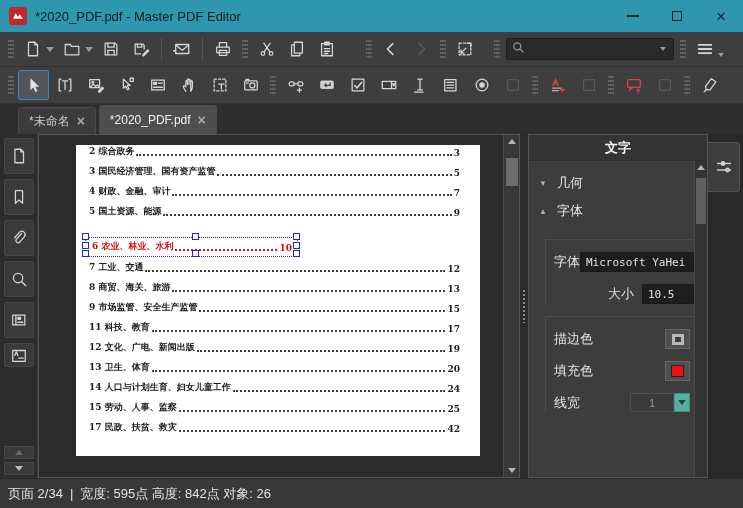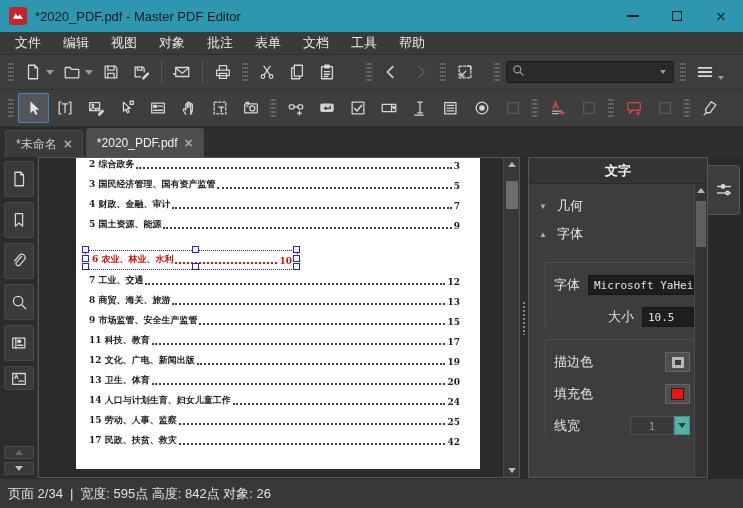--- a/index.html
+++ b/index.html
@@ -29,40 +29,40 @@
   .tbtn { width:30px; height:28px; display:flex; align-items:center; justify-content:center; border-radius:2px; position:relative; }
   .tb2 .tbtn { width:31px; height:30px; }
   .tbtn.active { background:#52565a; border:1px solid #3f86c9; }
   .tbtn.dim { opacity:.18; }
   .caret { width:0; height:0; border-left:4px solid transparent; border-right:4px solid transparent; border-top:5px solid #9a9a9a; margin:0 3px 0 -2px; }
   .caret.small { border-left-width:3px; border-right-width:3px; border-top-width:4px; }
   .searchbox { width:168px; height:22px; background:#2a2a2a; border:1px solid #1f1f1f; border-radius:2px; display:flex; align-items:center; padding:0 4px; margin:0 2px; }
   .searchbox input { flex:1; background:transparent; border:none; outline:none; color:#ddd; font-size:12px; min-width:0; }
 
   
-  .tabbar { height:30px; background:#2e2e2e; display:flex; align-items:flex-end; padding-left:5px; flex:0 0 30px; }
+  .tabbar { height:30px; background:#2e2e2e; display:flex; align-items:flex-end; padding-left:18px; flex:0 0 30px; }
   .tab { height:27px; display:flex; align-items:center; gap:7px; padding:0 10px; font-size:12px; color:#c9c9c9; background:#3b3b3b; border:1px solid #4a4a4a; border-bottom:none; border-radius:3px 3px 0 0; margin-right:3px; }
   .tab.active { height:29px; background:#4e4e4e; color:#f2f2f2; }
   .tabclose { font-size:14px; font-weight:bold; color:#a9a9a9; line-height:1; }
 
   
   .main { flex:1; display:flex; background:#2b2b2b; min-height:0; }
 
   
   .sidebar { width:38px; background:#2c2c2c; border-right:1px solid #3a3a3a; display:flex; flex-direction:column; align-items:center; padding-top:4px; }
   .sbtn { width:30px; height:36px; background:#3a3a3a; border:1px solid #484848; border-radius:2px; margin-bottom:5px; display:flex; align-items:center; justify-content:center; }
   .sb-scroll { width:30px; height:13px; background:#3a3a3a; border:1px solid #484848; display:flex; align-items:center; justify-content:center; margin-bottom:3px; }
   .tri-up { width:0;height:0;border-left:4px solid transparent;border-right:4px solid transparent;border-bottom:5px solid #6a6a6a; }
   .tri-down { width:0;height:0;border-left:4px solid transparent;border-right:4px solid transparent;border-top:5px solid #bfbfbf; }
   .mt-auto { margin-top:auto; }
 
   
   .viewport { flex:1; border:1px solid #565656; background:#2b2b2b; display:flex; position:relative; min-width:0; }
   .canvas { flex:1; position:relative; overflow:hidden; }
-  .page { position:absolute; left:37px; top:0; width:404px; height:311px; background:#ffffff; overflow:hidden; }
+  .page { position:absolute; left:37px; top:10px; width:404px; height:311px; background:#ffffff; overflow:hidden; }
   .toc { position:absolute; left:0; right:0; top:-4px; padding:0 20px 0 13px; }
   .toc-row { height:20px; display:flex; align-items:flex-end; font-family:"DejaVu Serif","Liberation Serif",serif; font-weight:600; font-size:9px; color:#1c1c1c; padding-bottom:3px; }
   .toc-row .t { white-space:nowrap; }
   .toc-row .leader { flex:1; border-bottom:2px dotted #3c3c3c; margin:0 2px 2px 2px; }
   .toc-row .pg { white-space:nowrap; }
   .toc-row.sel { width:213px; margin-left:-4px; padding:0 5px 3px 6px; border:1px dotted #2323d6; color:#d40f0f; position:relative;margin-top:16px; }
   .toc-row.sel .leader { border-bottom-color:#d40f0f; }
   .handle { position:absolute; width:7px; height:7px; background:#fff; border:1.6px solid #2323d6; }
 
   
@@ -80,21 +80,21 @@
   .panel { width:180px; background:#3d3d3d; border:1px solid #555; display:flex; flex-direction:column; }
   .panel-header { height:26px; background:#343434; border-bottom:1px solid #2b2b2b; display:flex; align-items:center; justify-content:center; font-size:13px; font-weight:bold; color:#f0f0f0; flex:0 0 26px; }
   .panel-body { flex:1; display:flex; min-height:0; }
   .panel-content { flex:1; padding:8px 0 0 10px; min-width:0; overflow:hidden; }
   .sect { display:flex; align-items:center; gap:8px; height:28px; font-size:13px; color:#e8e8e8; }
   .sect .tri { font-size:8px; color:#b0b0b0; width:10px; }
   .group { margin-left:6px; border-left:1px solid #4e4e4e; border-top:1px solid #4e4e4e; padding:12px 0 0 8px; margin-top:8px; }
   .group.first { margin-top:14px; }
   .prow { display:flex; align-items:center; margin-bottom:12px; font-size:13px; color:#e4e4e4; }
   .field { background:#1e1e1e; border:1px solid #181818; color:#e0e0e0; font-family:"DejaVu Sans Mono","Liberation Mono",monospace; font-size:11px; padding:2px 5px; height:20px; display:flex; align-items:center; white-space:nowrap; overflow:hidden; }
-  .f-font { flex:1; margin-left:8px; }
+  .f-font { flex:1; }
   .f-size { width:52px; margin-left:8px; }
   .lbl-right { margin-left:auto; }
   .dropdown { margin-left:14px; width:84px; height:21px; background:#4c4c4c; border:1px solid #6d6d6d; border-radius:2px; display:flex; align-items:center; padding:0 5px; font-size:12px; color:#f0f0f0; gap:4px; }
   .dropdown .caret { border-top-color:#c9c9c9; margin-left:auto; }
   .swatch-btn { margin-left:auto; margin-right:4px; width:25px; height:20px; background:#4f4f4f; border:1px solid #666; display:flex; align-items:center; justify-content:center; }
   .sw-fill { width:13px; height:12px; border:1px solid #222; }
   .sw-stroke { width:12px; height:11px; border:3px solid #b8b8b8; background:#3a3a3a; }
   .numfield { margin-left:auto; width:44px; height:19px; background:#3a3a3a; border:1px solid #4e4e4e; color:#9a9a9a; font-size:11px; display:flex; align-items:center; justify-content:center; }
   .spin { width:16px; height:19px; background:#57b0a2; border:1px solid #3f8f83; display:flex; align-items:center; justify-content:center; margin-right:4px; }
   .spin .tri-d { width:0;height:0;border-left:4px solid transparent;border-right:4px solid transparent;border-top:5px solid #1d4a44; }
@@ -126,31 +126,20 @@
         <div class="minbar"></div>
       </div>
     <div class="winbtn">
         <div class="maxbox"></div>
       </div>
     <div class="winbtn">
         <span class="closex">×</span>
       </div>
   </div>
 
-  <div class="menubar">
-      <div class="menu-item">文件</div>
-      <div class="menu-item">编辑</div>
-      <div class="menu-item">视图</div>
-      <div class="menu-item">对象</div>
-      <div class="menu-item">批注</div>
-      <div class="menu-item">表单</div>
-      <div class="menu-item">文档</div>
-      <div class="menu-item">工具</div>
-      <div class="menu-item">帮助</div>
-    </div>
 
   <div class="toolbar tb1">
     <div class="grip"></div>
     <div class="tbtn">
         <svg viewBox="0 0 20 20" width="18" height="18" fill="none" stroke="#d6d6d6" stroke-width="1.4" stroke-linecap="round" stroke-linejoin="round">
           <path d="M5 2.5h7l3 3v12H5z"></path>
           <path d="M12 2.5v3h3"></path>
         </svg>
       </div>
     <div class="caret"></div>

